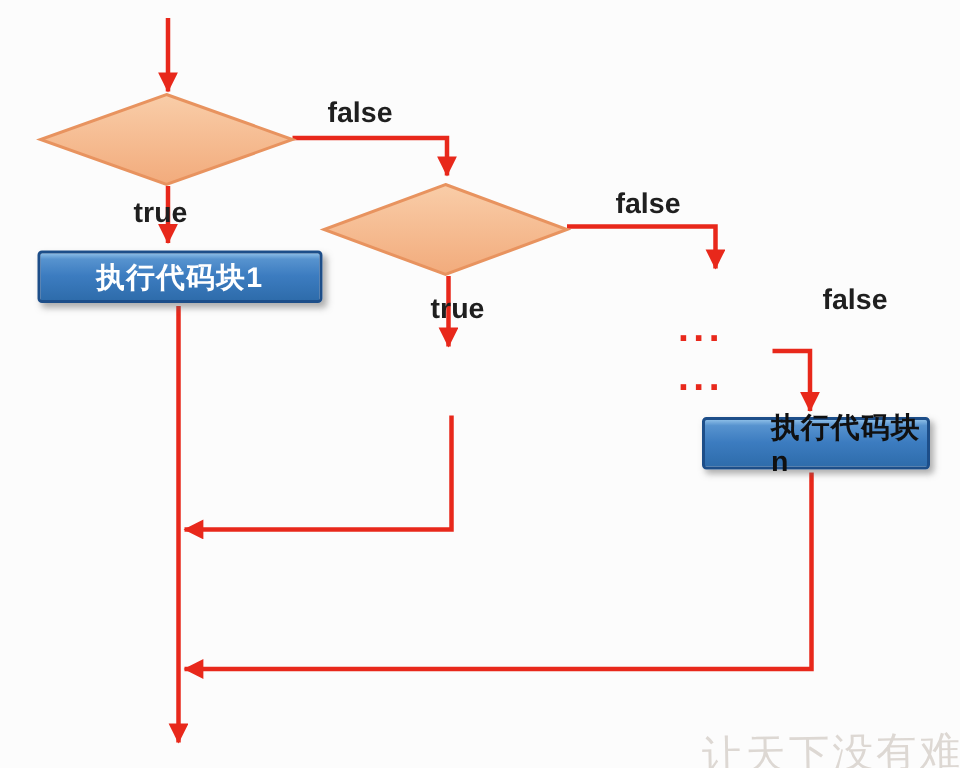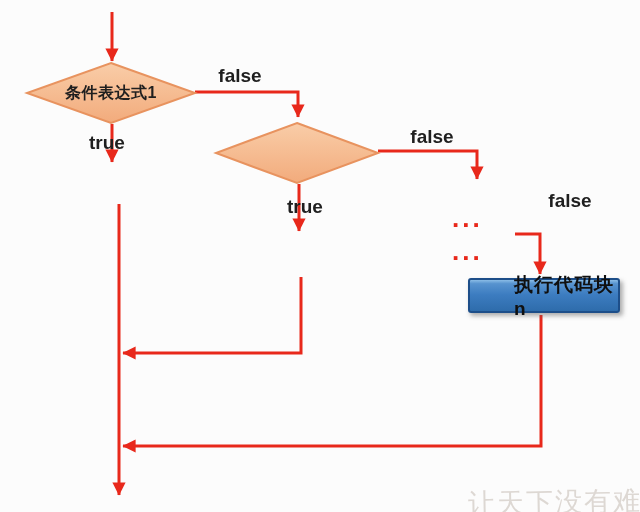--- a/index.html
+++ b/index.html
@@ -69,22 +69,22 @@
     <path class="flow-line" d="M299,184 V231" marker-end="url(#arw)"></path>
     <path class="flow-line" d="M515,234 L540,234 L540,274" marker-end="url(#arw)"></path>
     <path class="flow-line" d="M301,277 V353 L123,353" marker-end="url(#arw)"></path>
     <path class="flow-line" d="M541,315 V446 L123,446" marker-end="url(#arw)"></path>
     <path class="flow-line" d="M119,204 V495" marker-end="url(#arw)"></path>
 
     <polygon class="diamond-shape" points="111,63 195,93 111,123 27,93"></polygon>
     <polygon class="diamond-shape" points="297,123 378,153 297,183 216,153"></polygon>
   </svg>
 
-  <div class="overlay diamond-label" style="left:27px;top:84px;width:168px;height:18px;">条件表达式1</div>
 
+  <div class="box" style="left:25px;top:167px;width:190px;height:35px;">执行代码块1</div>
   <div class="box dark-text" style="left:468px;top:278px;width:152px;height:35px;padding-left:44px;">执行代码块n</div>
 
   <div class="edge-label" style="left:205px;top:65px;">false</div>
   <div class="edge-label" style="left:72px;top:132px;">true</div>
   <div class="edge-label" style="left:397px;top:126px;">false</div>
   <div class="edge-label" style="left:270px;top:196px;">true</div>
   <div class="edge-label" style="left:535px;top:190px;">false</div>
 
   <div class="dots" style="left:452px;top:208px;">...</div>
   <div class="dots" style="left:452px;top:241px;">...</div>

